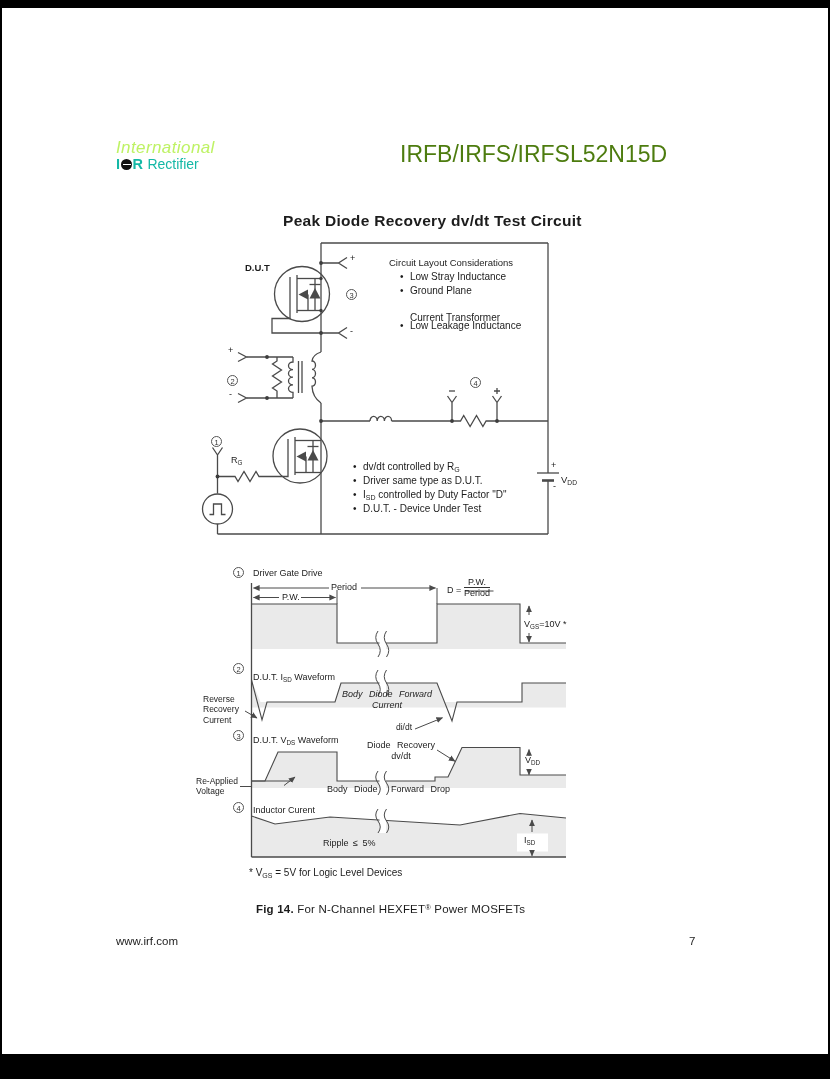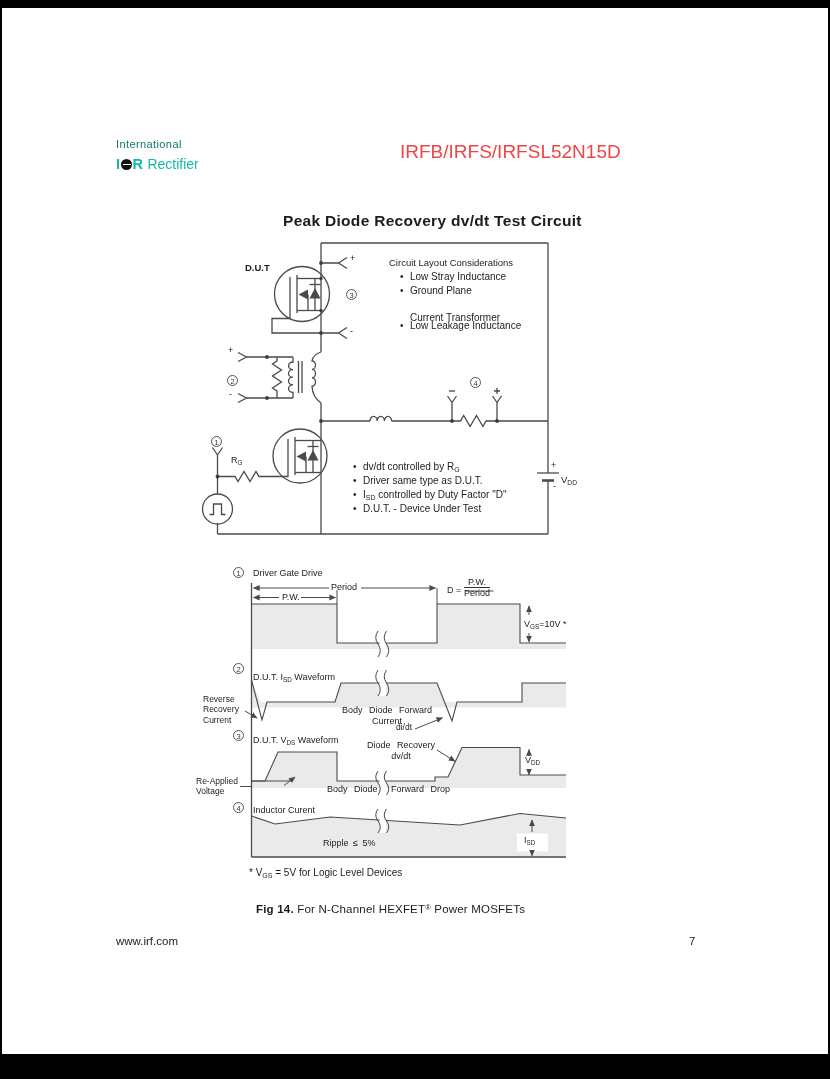--- a/index.html
+++ b/index.html
@@ -13,26 +13,26 @@
   .ml{white-space:pre-line;}
   .b{font-weight:bold;}
   .sb{font-size:70%;vertical-align:-1.5px;}
   .sp{font-size:65%;vertical-align:3px;}
   .ws{word-spacing:4px;}
   .ctr{text-align:center;}
   .circ{
     position:absolute;width:11px;height:11px;border:1px solid #555;border-radius:50%;
     font-size:7.5px;line-height:11px;text-align:center;color:#333;background:#fff;box-sizing:border-box;
   }
-  .logo-top{position:absolute;left:116px;top:138px;font-size:11px;letter-spacing:.4px;color:#0f766e;}
+  .logo-top{position:absolute;left:116px;top:138px;font-size:17px;letter-spacing:.4px;color:#bef264;font-style:italic;}
   .logo-row{position:absolute;left:116px;top:156px;font-size:14px;color:#14b8a6;}
   .logo-row .ir{font-weight:bold;font-size:14.5px;letter-spacing:.5px;}
   .globe{display:inline-block;width:11px;height:11px;border-radius:50%;background:#111;position:relative;top:1px;margin:0 .5px;}
   .globe::before{content:"";position:absolute;left:1.5px;right:1.5px;top:4.6px;height:1.6px;background:#fff;}
-  .part-number{position:absolute;left:400px;top:141px;font-size:19px;color:#ef4444;}
+  .part-number{position:absolute;left:400px;top:141px;font-size:23px;color:#4d7c0f;}
   .section-title{position:absolute;left:283px;top:212px;font-size:15.5px;font-weight:bold;letter-spacing:.3px;}
   .note-row{position:absolute;font-size:10px;white-space:pre;}
   .bullet{display:inline-block;width:10px;}
   .frac{position:absolute;left:464px;top:577px;font-size:9px;text-align:center;line-height:1.15;}
   .frac .num{display:block;border-bottom:1px solid #333;padding:0 2px;}
   .frac .den{display:block;}
   .s85{font-size:8.5px;}
   .footer-url{position:absolute;left:116px;top:935px;font-size:11.5px;}
   .footer-page{position:absolute;left:689px;top:935px;font-size:11.5px;}
   .caption{position:absolute;left:256px;top:903px;font-size:11.5px;letter-spacing:.2px;}
@@ -239,21 +239,21 @@
     <span class="num">P.W.</span>
     <span class="den">Period</span>
   </div>
 <div class="lbl" style="left:524px;top:619px;"><span>V</span><sub class="sb">GS</sub><span>=10V *</span></div>
 
 <div class="circ" style="left:233px;top:663px;">2</div>
 <div class="lbl" style="left:253px;top:672px;"><span>D.U.T. I</span><sub class="sb">SD</sub><span> Waveform</span></div>
 <div class="lbl ml s85" style="left:203px;top:694px;">Reverse
 Recovery
 Current</div>
-<div class="lbl ctr ws" style="left:330px;top:705px;width:114px;"><span>Body Diode Forward</span><br><span>Current</span></div>
+<div class="lbl ctr ws" style="left:330px;top:689px;width:114px;font-style:italic;"><span>Body Diode Forward</span><br><span>Current</span></div>
 <div class="lbl s85" style="left:396px;top:722px;">di/dt</div>
 
 <div class="circ" style="left:233px;top:730px;">3</div>
 <div class="lbl" style="left:253px;top:735px;"><span>D.U.T. V</span><sub class="sb">DS</sub><span> Waveform</span></div>
 <div class="lbl ctr ws" style="left:356px;top:740px;width:90px;"><span>Diode Recovery</span><br><span>dv/dt</span></div>
 <div class="lbl" style="left:525px;top:755px;"><span>V</span><sub class="sb">DD</sub></div>
 <div class="lbl ml s85" style="left:196px;top:776px;">Re-Applied
 Voltage</div>
 <div class="lbl ws" style="left:327px;top:784px;">Body Diode</div>
 <div class="lbl ws" style="left:391px;top:784px;">Forward Drop</div>

